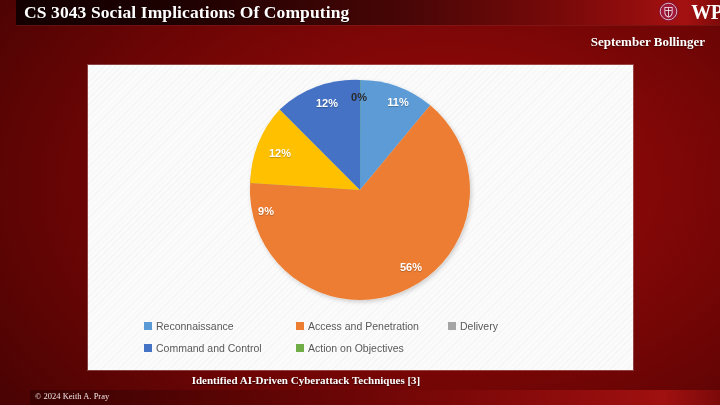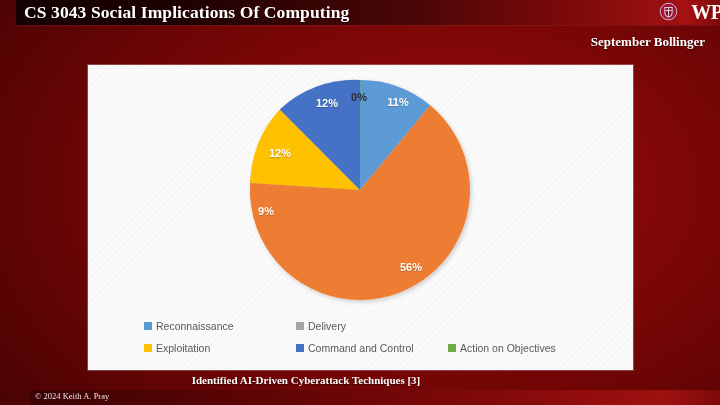--- a/index.html
+++ b/index.html
@@ -240,30 +240,30 @@
       <div class="pie-label" style="left:239px; top:38px;">12%</div>
       <div class="pie-label dark" style="left:271px; top:32px;">0%</div>
     </div>
 
     <div class="legend">
       <div class="legend-row">
         <div class="legend-item col1">
           <span class="swatch" style="background:#5B9BD5"></span>
           <span>Reconnaissance</span>
         </div>
+        <div class="legend-item col2">
+          <span class="swatch" style="background:#ED7D31"></span>
+          <span>Access and Penetration</span>
+        </div>
         <div class="legend-item col3">
           <span class="swatch" style="background:#A5A5A5"></span>
           <span>Delivery</span>
         </div>
       </div>
       <div class="legend-row">
-        <div class="legend-item col1">
-          <span class="swatch" style="background:#FFC000"></span>
-          <span>Exploitation</span>
-        </div>
         <div class="legend-item col2">
           <span class="swatch" style="background:#4472C4"></span>
           <span>Command and Control</span>
         </div>
         <div class="legend-item col3">
           <span class="swatch" style="background:#70AD47"></span>
           <span>Action on Objectives</span>
         </div>
       </div>
     </div>

